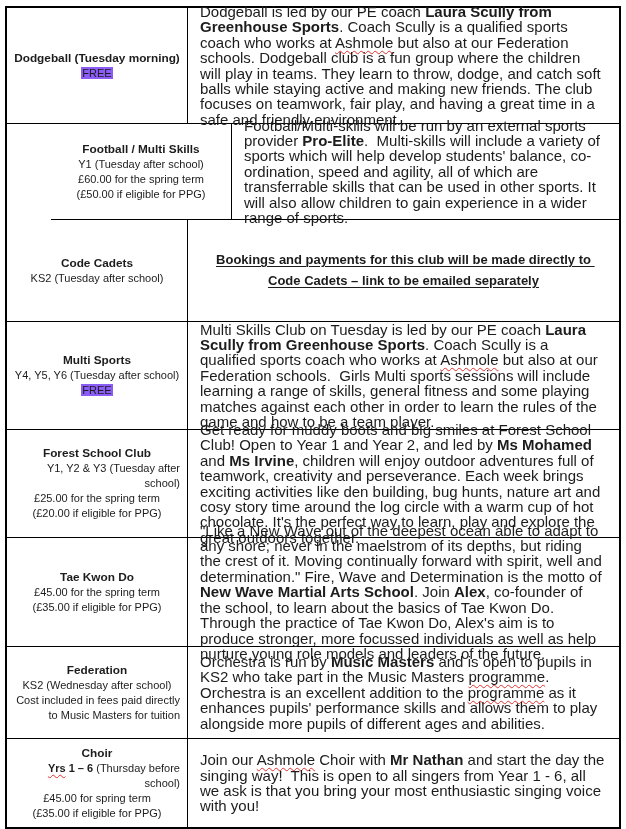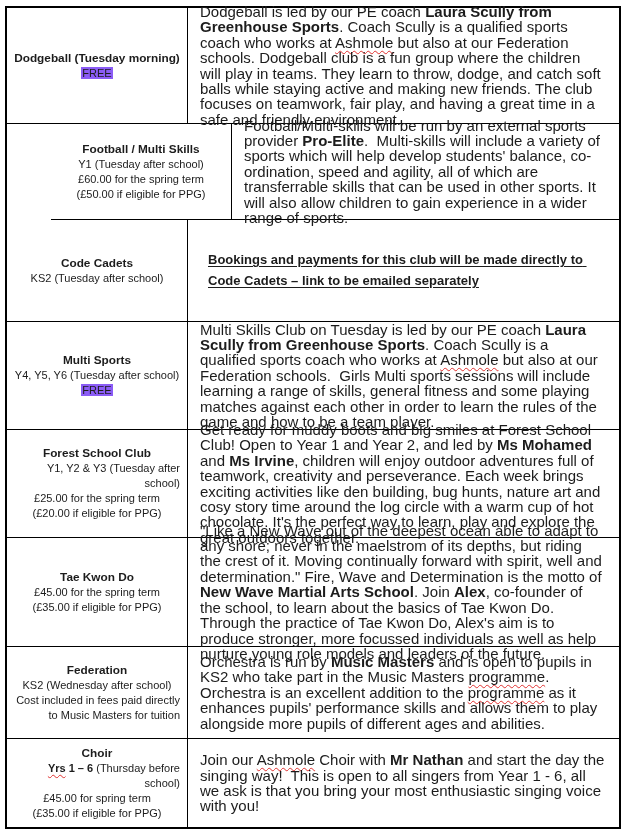--- a/index.html
+++ b/index.html
@@ -23,21 +23,21 @@
   }
   .cell-right{
     flex:1;display:flex;flex-direction:column;justify-content:center;
     box-sizing:border-box;padding:6px 14px 6px 12px;
   }
   .club-title{font-weight:700;font-size:11.8px;line-height:15px;letter-spacing:0;}
   .left-line{font-size:11px;line-height:15px;}
   .desc{font-size:15px;line-height:15.4px;text-align:left;white-space:pre-wrap;}
   .cell-right.center-cell{padding-left:20px;padding-right:20px;}
   .cell-right.center-cell .desc{
-    font-size:13px;line-height:1.6;
+    text-align:center;font-size:13px;line-height:1.6;
   }
   .seg-bold{font-weight:700;}
   .seg-underline{text-decoration:underline;text-decoration-thickness:1px;text-underline-offset:2px;}
   .seg-highlight{background:#8b5cf6;padding:0 1px;}
   .seg-squiggle{
     text-decoration-line:underline;text-decoration-style:wavy;
     text-decoration-color:#e03130;text-decoration-thickness:1px;
     text-underline-offset:2px;text-decoration-skip-ink:none;
   }
   .seg-bold.seg-squiggle{font-weight:700;}

